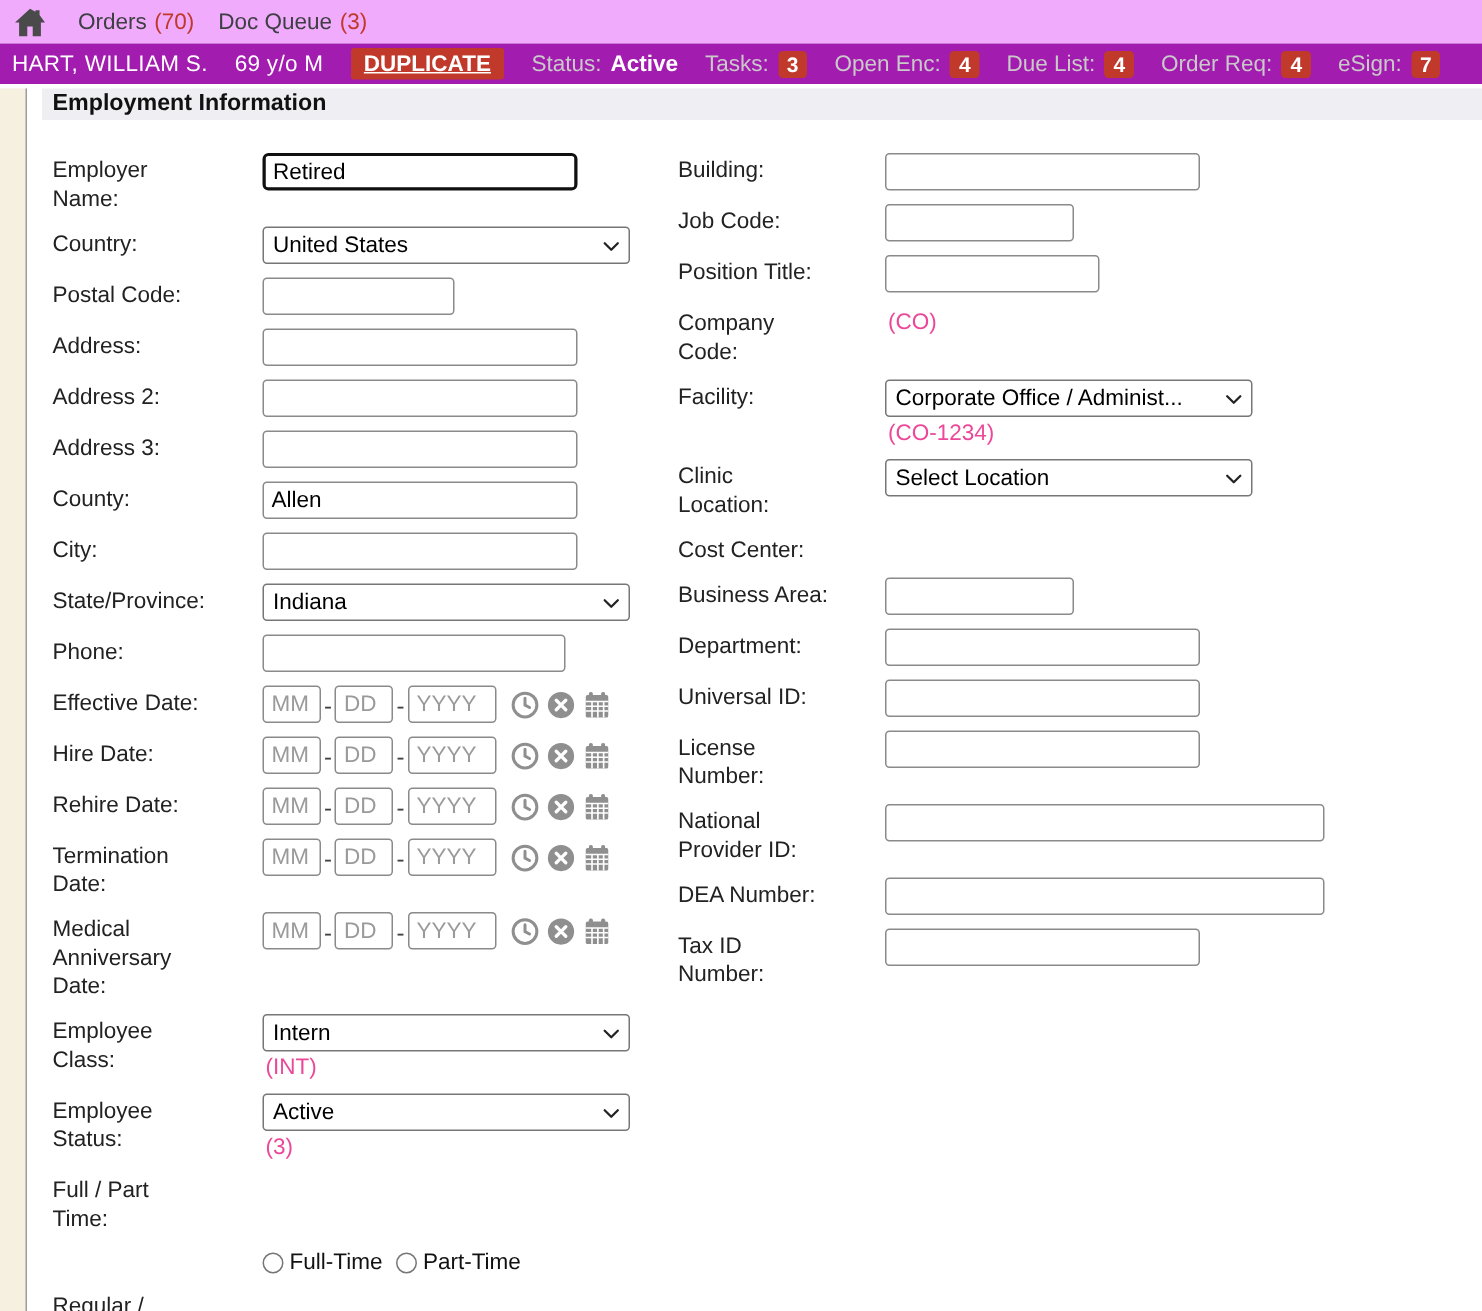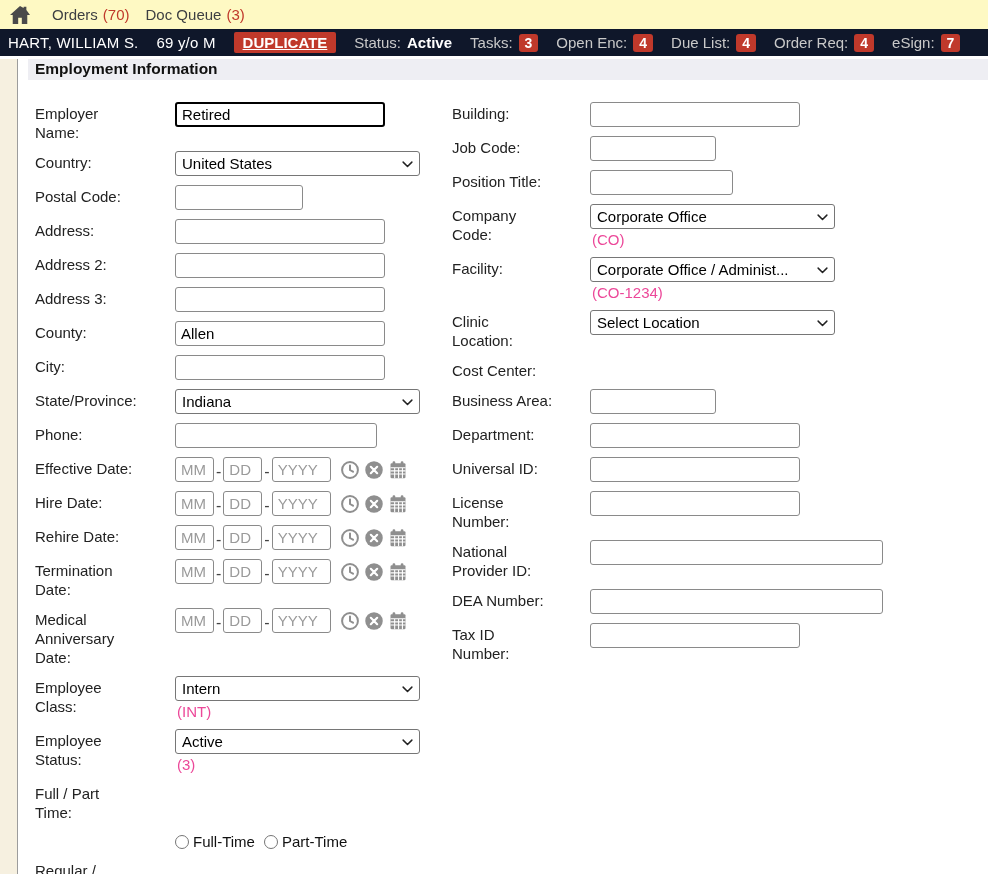--- a/index.html
+++ b/index.html
@@ -1,28 +1,28 @@
 <!DOCTYPE html>
 <html><head>
 <meta charset="utf-8">
 <style>
   * { box-sizing: border-box; margin: 0; padding: 0; }
   html,body { width: 988px; height: 874px; overflow: hidden; background:#fff;
     font-family: "Liberation Sans", sans-serif; color:#222; }
 
   
-  .topbar { height:29px; background:#fef9c3; display:flex; align-items:center; padding:0 8px; }
+  .topbar { height:29px; background:#f0abfc; display:flex; align-items:center; padding:0 8px; }
   .home-btn { width:24px; height:22px; display:flex; align-items:center; justify-content:center; cursor:pointer; }
   .topnav { display:flex; align-items:center; margin-left:20px; gap:16px; font-size:15px; }
   .topnav .navlink { display:flex; gap:5px; cursor:pointer; }
   .topnav .navlabel { color:#3d3f42; }
   .topnav .navcount { color:#c0392b; }
 
   
-  .patientbar { height:27px; background:#0f172a; display:flex; align-items:center;
+  .patientbar { height:27px; background:#a21caf; display:flex; align-items:center;
     padding:0 6px 0 8px; font-size:15px; color:#fff; gap:18px; white-space:nowrap; }
   .pb-name { font-weight:400; letter-spacing:.2px; }
   .pb-group { display:flex; align-items:center; gap:6px; }
   .pb-label { color:#c9c9c9; }
   .pb-value { color:#fff; font-weight:700; }
   .badge { background:#c0392b; color:#fff; font-weight:700; font-size:14px;
     border-radius:3px; padding:1px 6px; line-height:16px; cursor:pointer; }
   .dup-badge { background:#c0392b; color:#fff; font-weight:700; text-decoration:underline;
     border-radius:2px; padding:2px 9px; font-size:15px; cursor:pointer; }
 
@@ -452,30 +452,20 @@
 
         <div class="row">
           <span class="lbl">Position Title:</span>
           <input class="txt w143" type="text" value="" style="">
         </div>
 
         <div class="row">
           <span class="lbl">Company
 Code:</span>
           <span class="ctrl">
-            <span class="selwrap">
-              <select>
-                <option>Corporate Office</option>
-              </select>
-              <span class="chev">
-                  <svg width="15" height="15" viewBox="0 0 24 24">
-                    <path d="M5 9l7 7 7-7" fill="none" stroke="#222" stroke-width="2.4" stroke-linecap="round" stroke-linejoin="round"></path>
-                  </svg>
-                </span>
-            </span>
             <span class="caption">(CO)</span>
           </span>
         </div>
 
         <div class="row">
           <span class="lbl">Facility:</span>
           <span class="ctrl">
             <span class="selwrap">
               <select>
                 <option>Corporate Office / Administ...</option>

